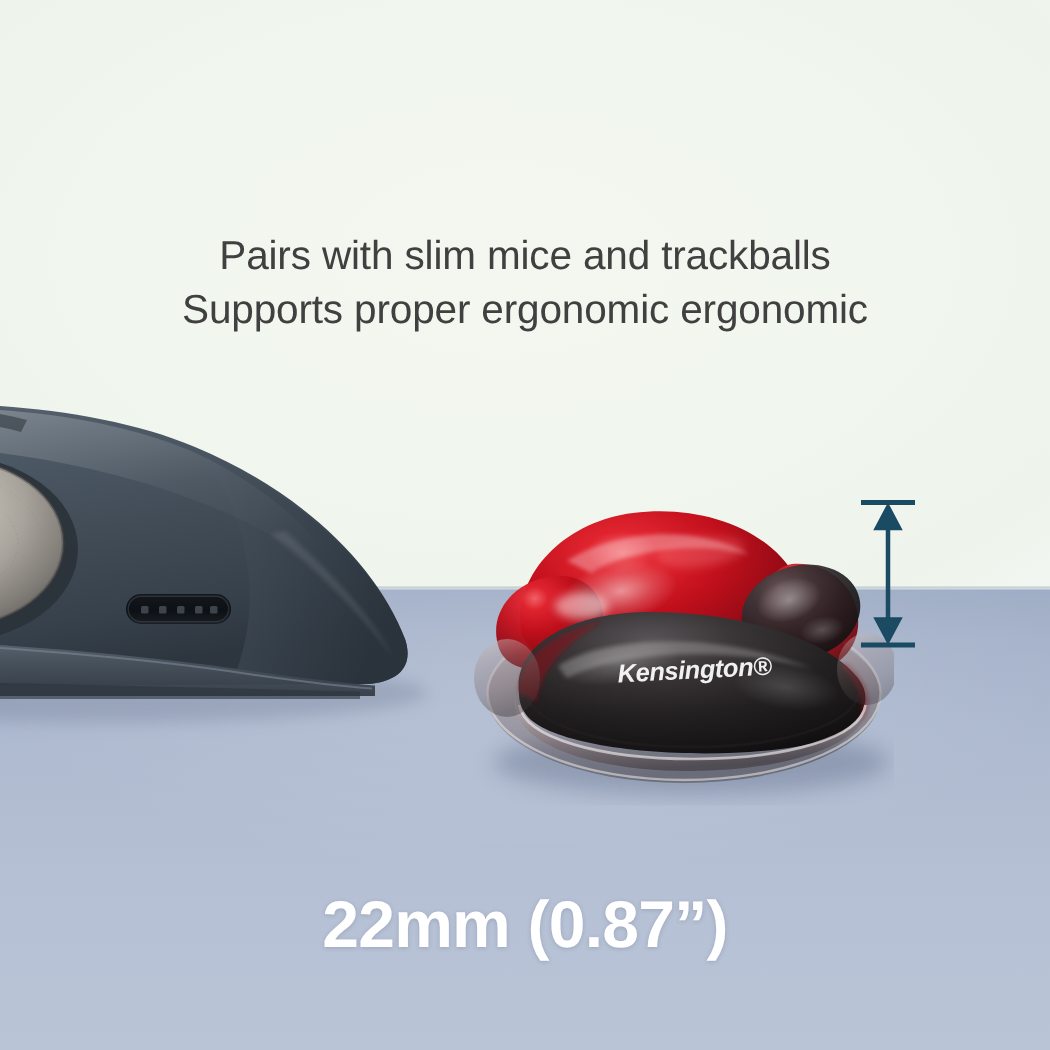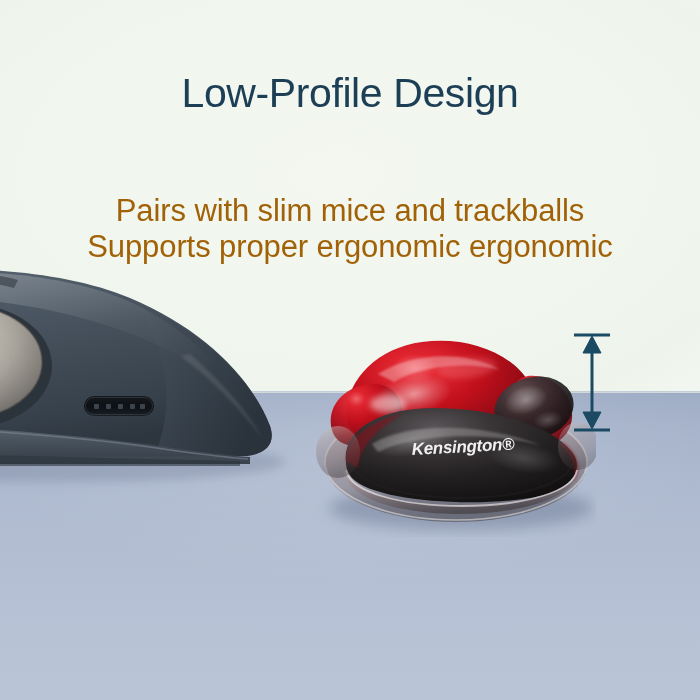--- a/index.html
+++ b/index.html
@@ -63,26 +63,25 @@
     font-weight: 400;
     letter-spacing: -0.4px;
     color: #1d3f55;
     white-space: nowrap;
   }
   .sub {
     position: absolute;
     left: 0;
     width: 700px;
     text-align: center;
-    font-size: 31px;
+    font-size: 27px;
     font-weight: 400;
     letter-spacing: -0.1px;
-    color: #a16207;
+    color: #404040;
     white-space: nowrap;
-    margin-top: 38px;
   }
   .sub1 { top: 155px; }
   .sub2 { top: 191px; }
 
   .measure-label {
     position: absolute;
     left: 0; top: 592px;
     width: 700px;
     text-align: center;
     font-size: 44px;
@@ -117,21 +116,20 @@
 </head>
 <body>
 
 <div id="stage">
 
   <div class="bg-wall"></div>
   <div class="bg-desk"></div>
   <div class="desk-edge"></div>
   <div class="desk-bloom"></div>
 
-  <div class="headline">Low-Profile Design</div>
   <div class="sub sub1">Pairs with slim mice and trackballs</div>
   <div class="sub sub2">Supports proper ergonomic ergonomic</div>
 
   <div class="mouse-wrap">
     <svg width="360" height="250" viewBox="0 0 360 250">
       <defs>
         <linearGradient id="mouseTop" x1="0" y1="0" x2="0.35" y2="1">
           <stop offset="0%" stop-color="#5a6671"></stop>
           <stop offset="22%" stop-color="#4e5a66"></stop>
           <stop offset="55%" stop-color="#414c57"></stop>
@@ -348,14 +346,15 @@
 
         <line x1="26" y1="13" x2="26" y2="102" stroke-width="3"></line>
 
         <polygon points="26,11 17,28 35,28"></polygon>
 
         <polygon points="26,104 17,87 35,87"></polygon>
       </g>
     </svg>
   </div>
 
+  <div class="measure-label">22mm (0.87”)</div>
 
 </div>
 
 </body></html>

